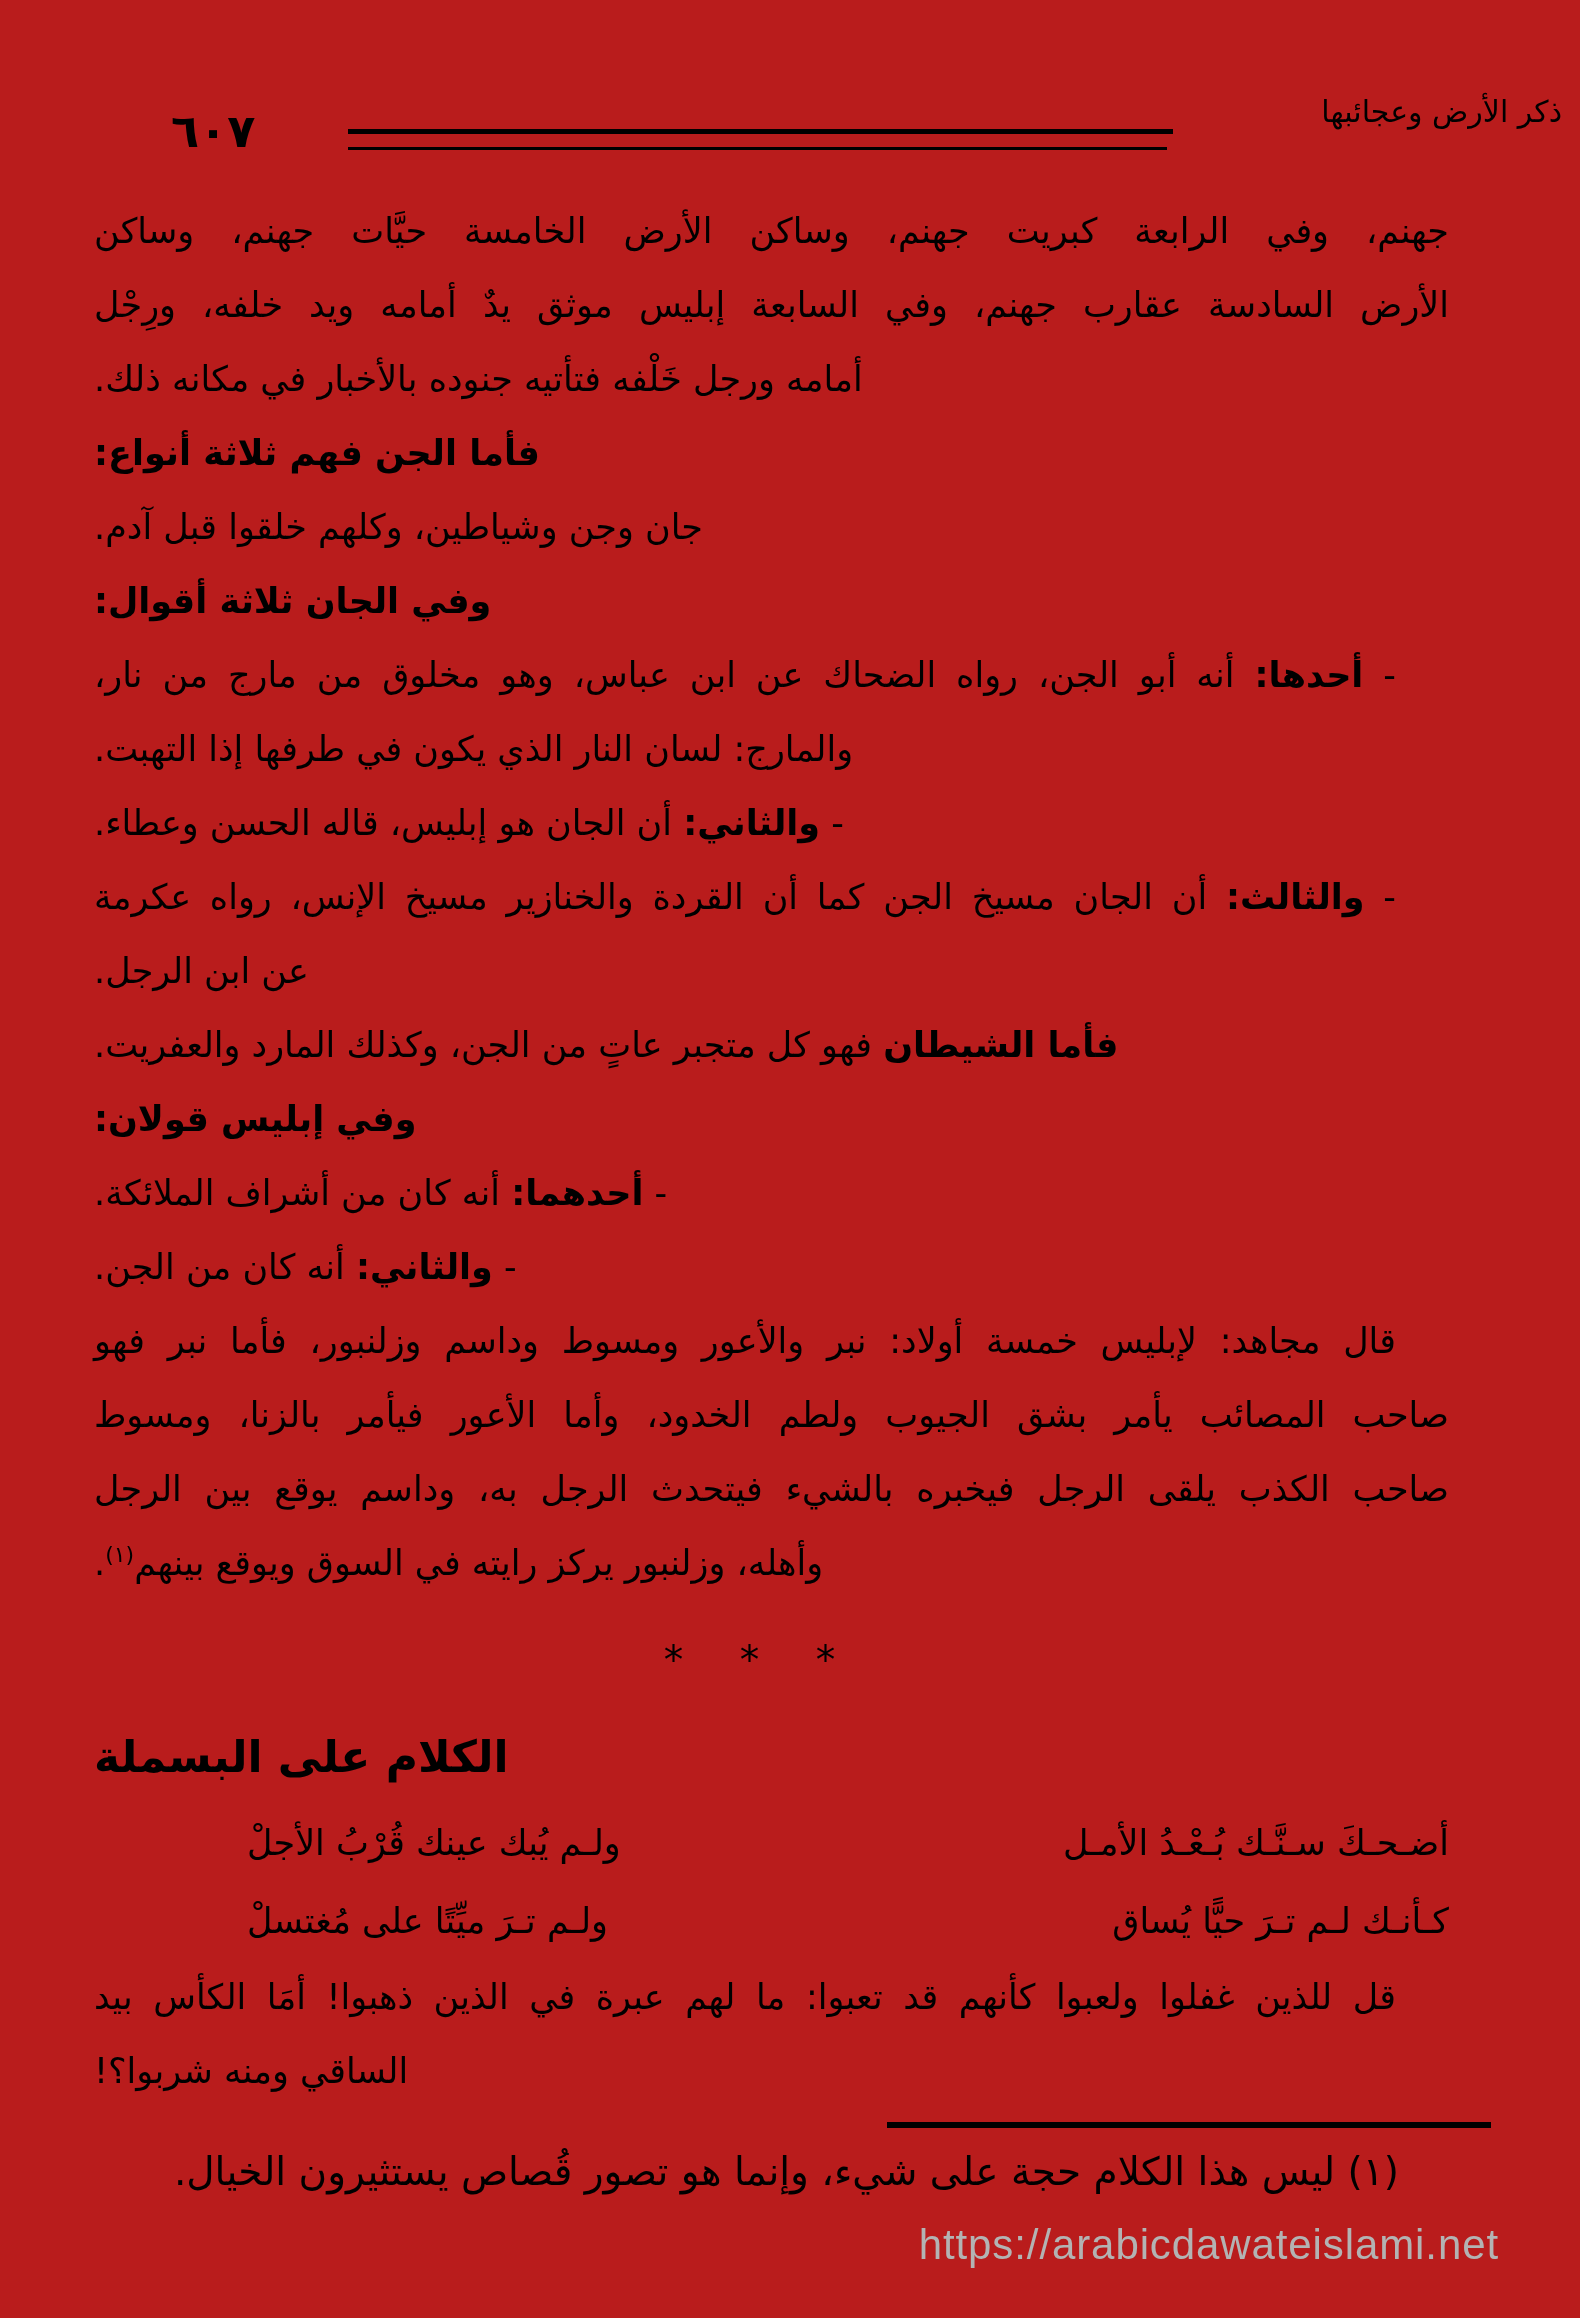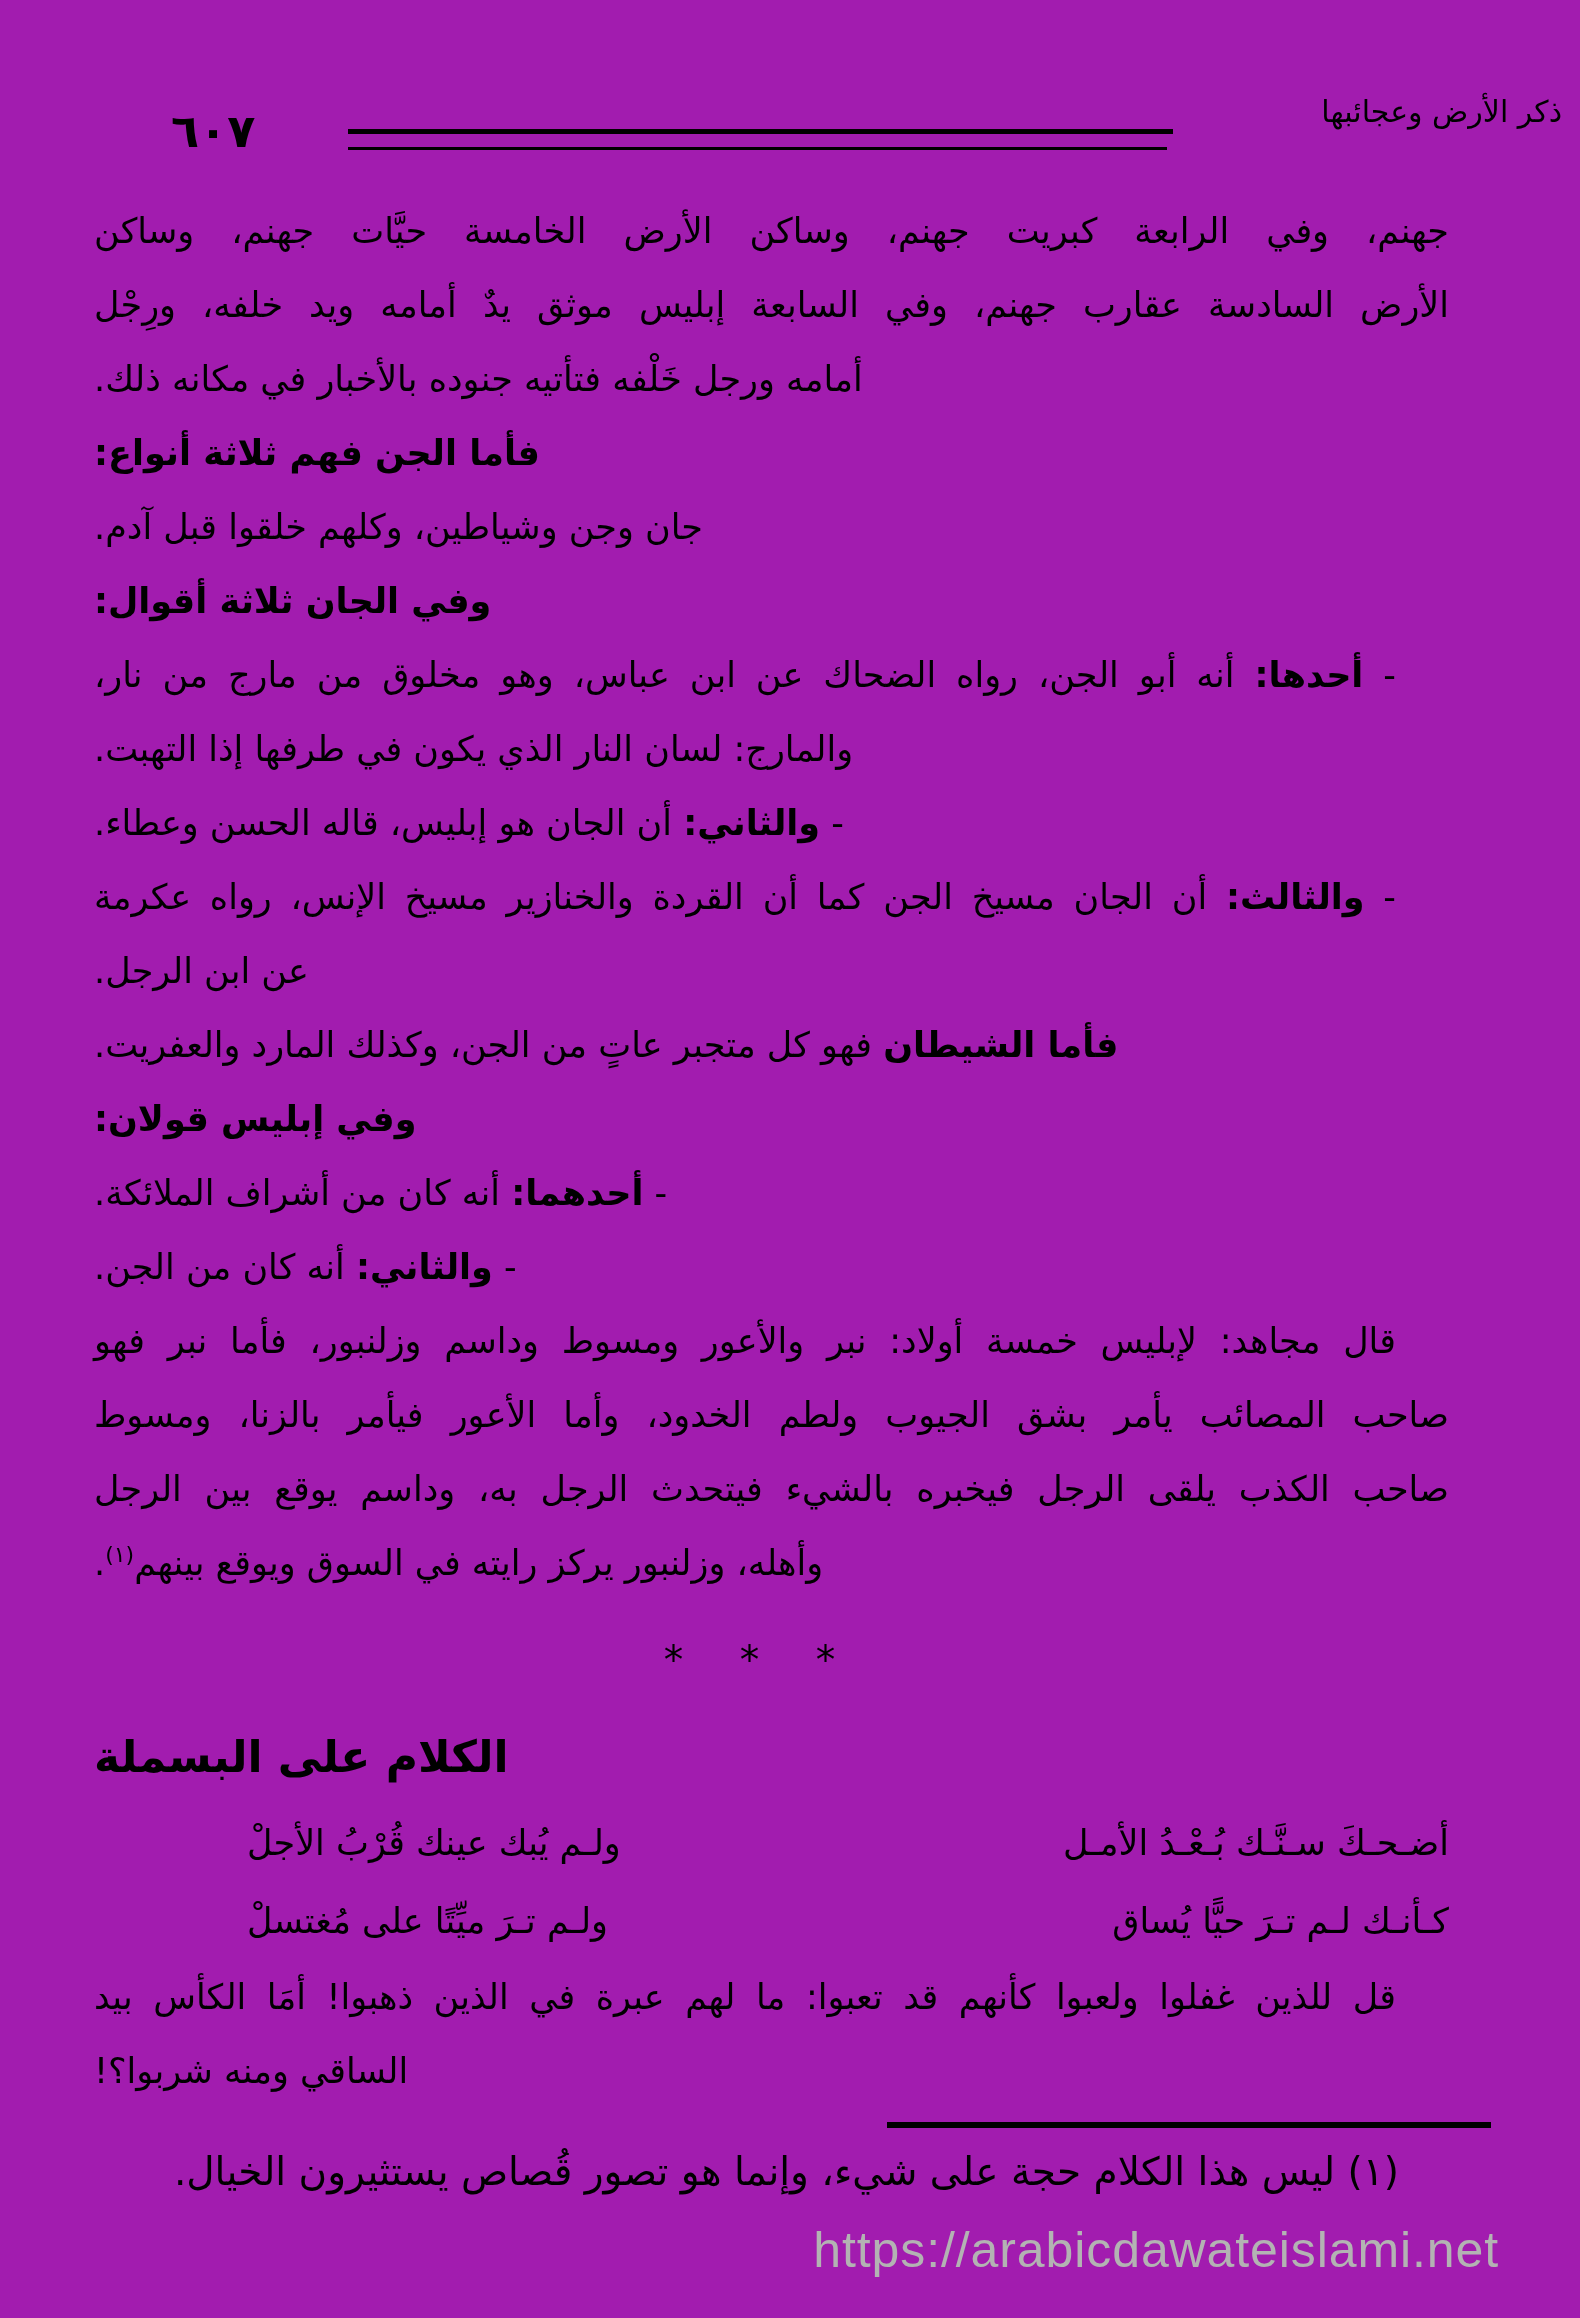--- a/index.html
+++ b/index.html
@@ -1,16 +1,16 @@
 <!DOCTYPE html>
 <html lang="ar" style="font-size:13.6px"><head>
 <meta charset="utf-8">
 <style>
   html,body{margin:0;padding:0;background:#e8e8e8;}
-  .page{position:relative;width:1581px;height:2319px;background:#a21caf;
+  .page{position:relative;width:1581px;height:2319px;background:#b91c1c;
         font-family:"DejaVu Sans",sans-serif;color:#000;overflow:hidden;}
 
   
   .page-number{position:absolute;left:171px;top:104px;font-size:46px;font-weight:bold;direction:rtl;}
   .rule-thick{position:absolute;left:348px;top:129px;width:825px;height:5.1px;background:#000;}
   .rule-thin{position:absolute;left:348px;top:147px;width:819px;height:2.6px;background:#000;}
   .header-title{position:absolute;right:19px;top:94px;font-size:30px;direction:rtl;white-space:nowrap;}
 
   
   .text-block{position:absolute;left:94px;right:132px;top:194px;direction:rtl;font-size:35px;}
@@ -34,21 +34,21 @@
   
   .verse{display:flex;justify-content:space-between;height:78px;line-height:78px;padding-left:153px;}
   .hemi{white-space:nowrap;}
 
   
   .footnote-rule{position:absolute;left:887px;top:2122px;width:604px;height:6px;background:#000;}
   .footnote{position:absolute;right:182px;top:2149px;direction:rtl;font-size:39px;white-space:nowrap;}
 
   
   .watermark{position:absolute;right:82px;top:2221px;font-family:"Liberation Sans",sans-serif;
-             font-size:50px;color:#b3b3b3;letter-spacing:0.9px;}
+             font-size:42px;color:#b3b3b3;letter-spacing:0.9px;}
 </style>
 </head>
 <body>
 
 <div class="page">
 
   <div class="page-number">٦٠٧</div>
   <div class="rule-thick"></div>
   <div class="rule-thin"></div>
   <div class="header-title">ذكر الأرض وعجائبها</div>

